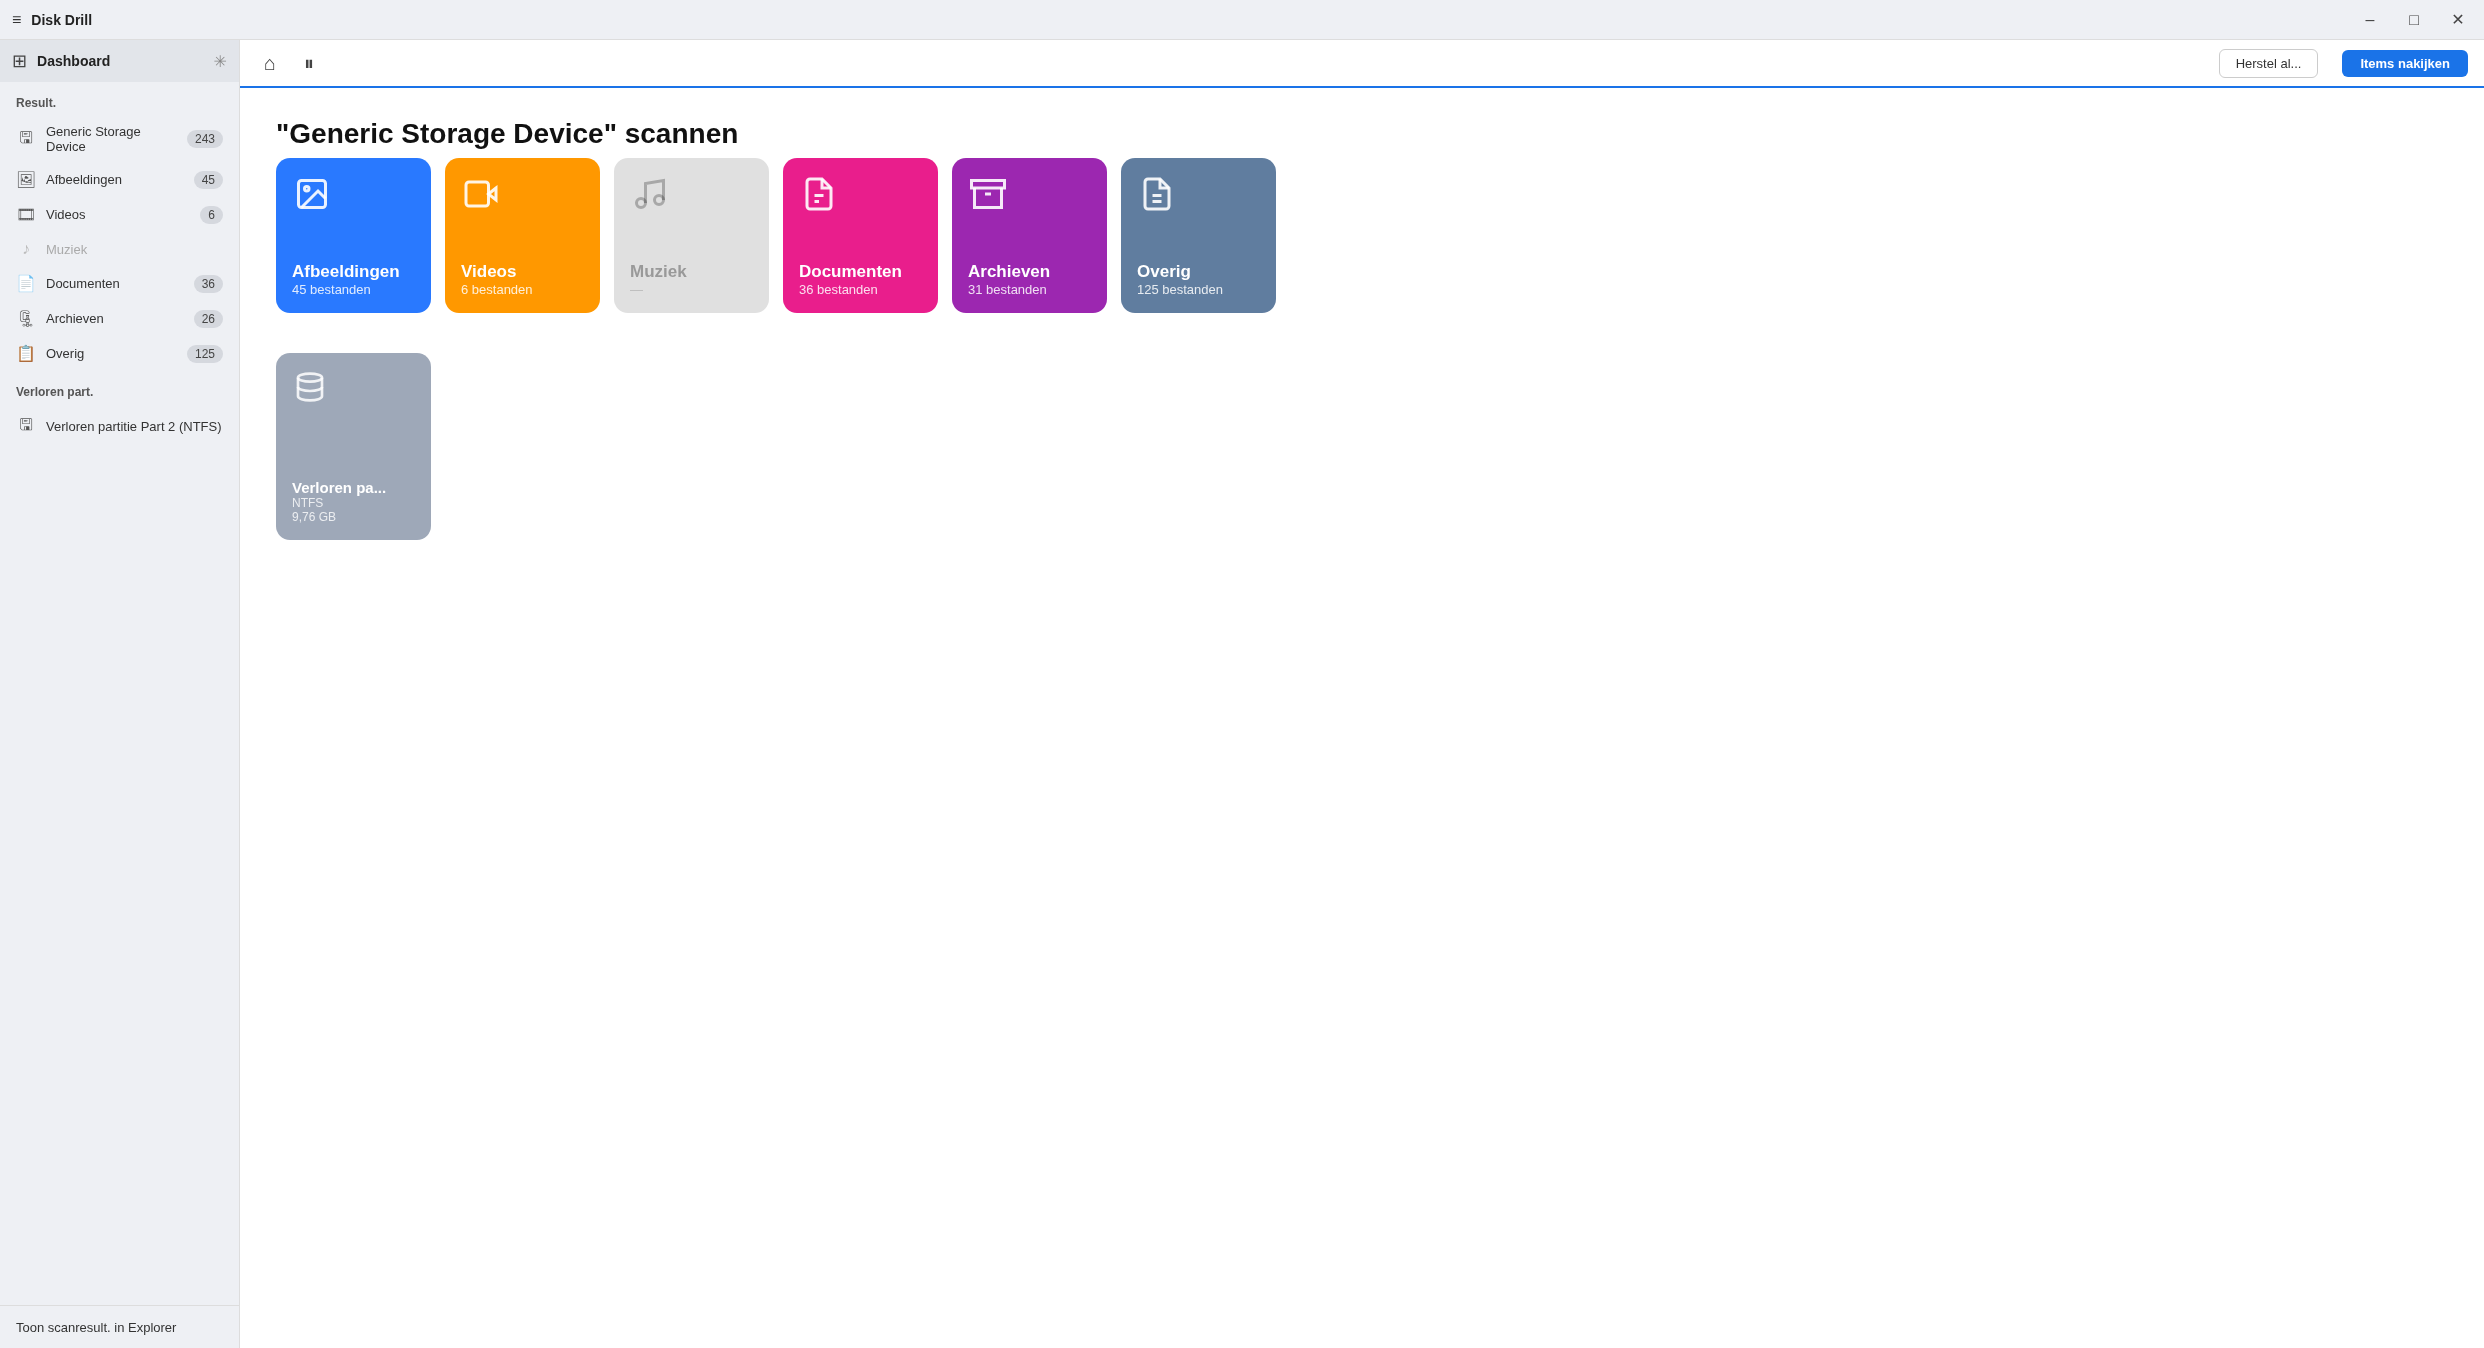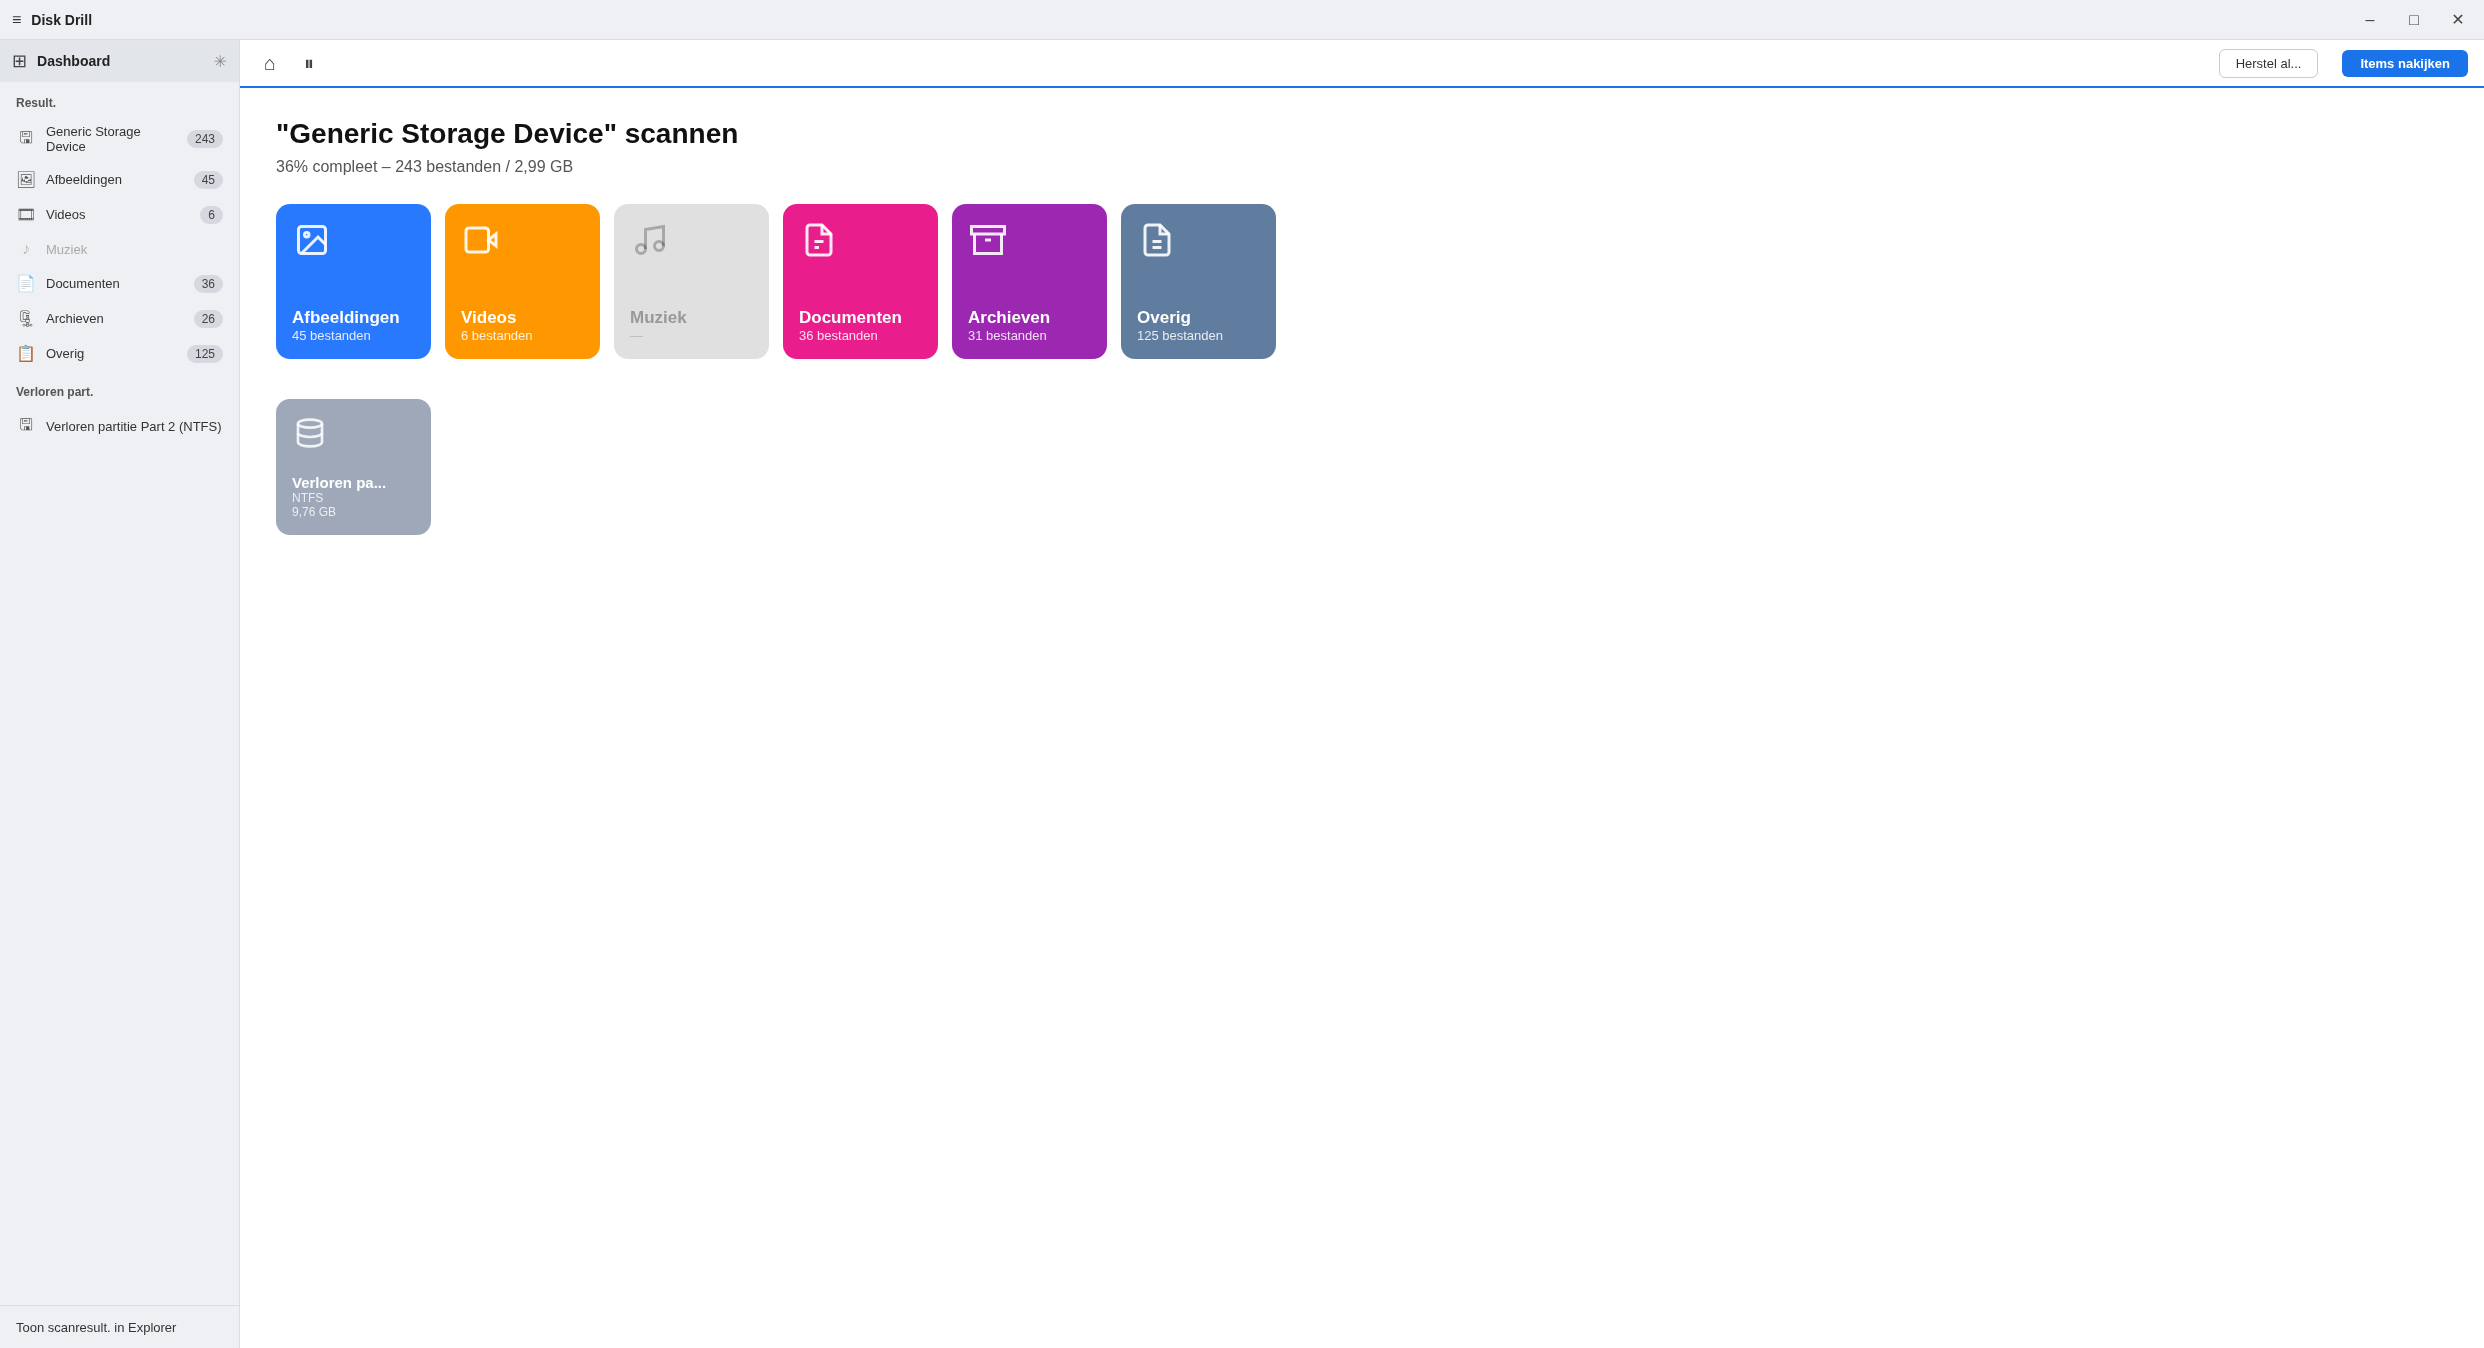--- a/index.html
+++ b/index.html
@@ -265,21 +265,21 @@
 
     
     .lost-partition-title {
       font-size: 22px;
       font-weight: 700;
       color: #111;
       margin-bottom: 20px;
     }
     .lost-partition-card {
       width: 155px;
-      height: 136px;
+      height: 187px;
       border-radius: 14px;
       background: #9ea8b8;
       display: flex;
       flex-direction: column;
       align-items: flex-start;
       justify-content: flex-end;
       padding: 16px;
       cursor: pointer;
       position: relative;
     }
@@ -396,21 +396,20 @@
     <div class="toolbar">
       <button class="toolbar-icon-btn">⌂</button>
       <button class="toolbar-icon-btn">⏸</button>
       <div class="toolbar-spacer"></div>
       <button class="toolbar-herstel-btn">Herstel al...</button>
       <button class="toolbar-items-btn">Items nakijken</button>
     </div>
 
     <div class="scan-area">
       <div class="scan-title">"Generic Storage Device" scannen</div>
-      <div class="scan-subtitle">36% compleet – 243 bestanden / 2,99 GB</div>
 
       <div class="category-cards">
 
         <div class="category-card blue">
           <div class="card-icon">
             <svg width="36" height="36" viewBox="0 0 24 24" fill="none" stroke="rgba(255,255,255,0.9)" stroke-width="2">
               <rect x="3" y="3" width="18" height="18" rx="2"></rect>
                 <circle cx="8.5" cy="8.5" r="1.5"></circle>
                 <polyline points="21 15 16 10 5 21"></polyline>
             </svg>

